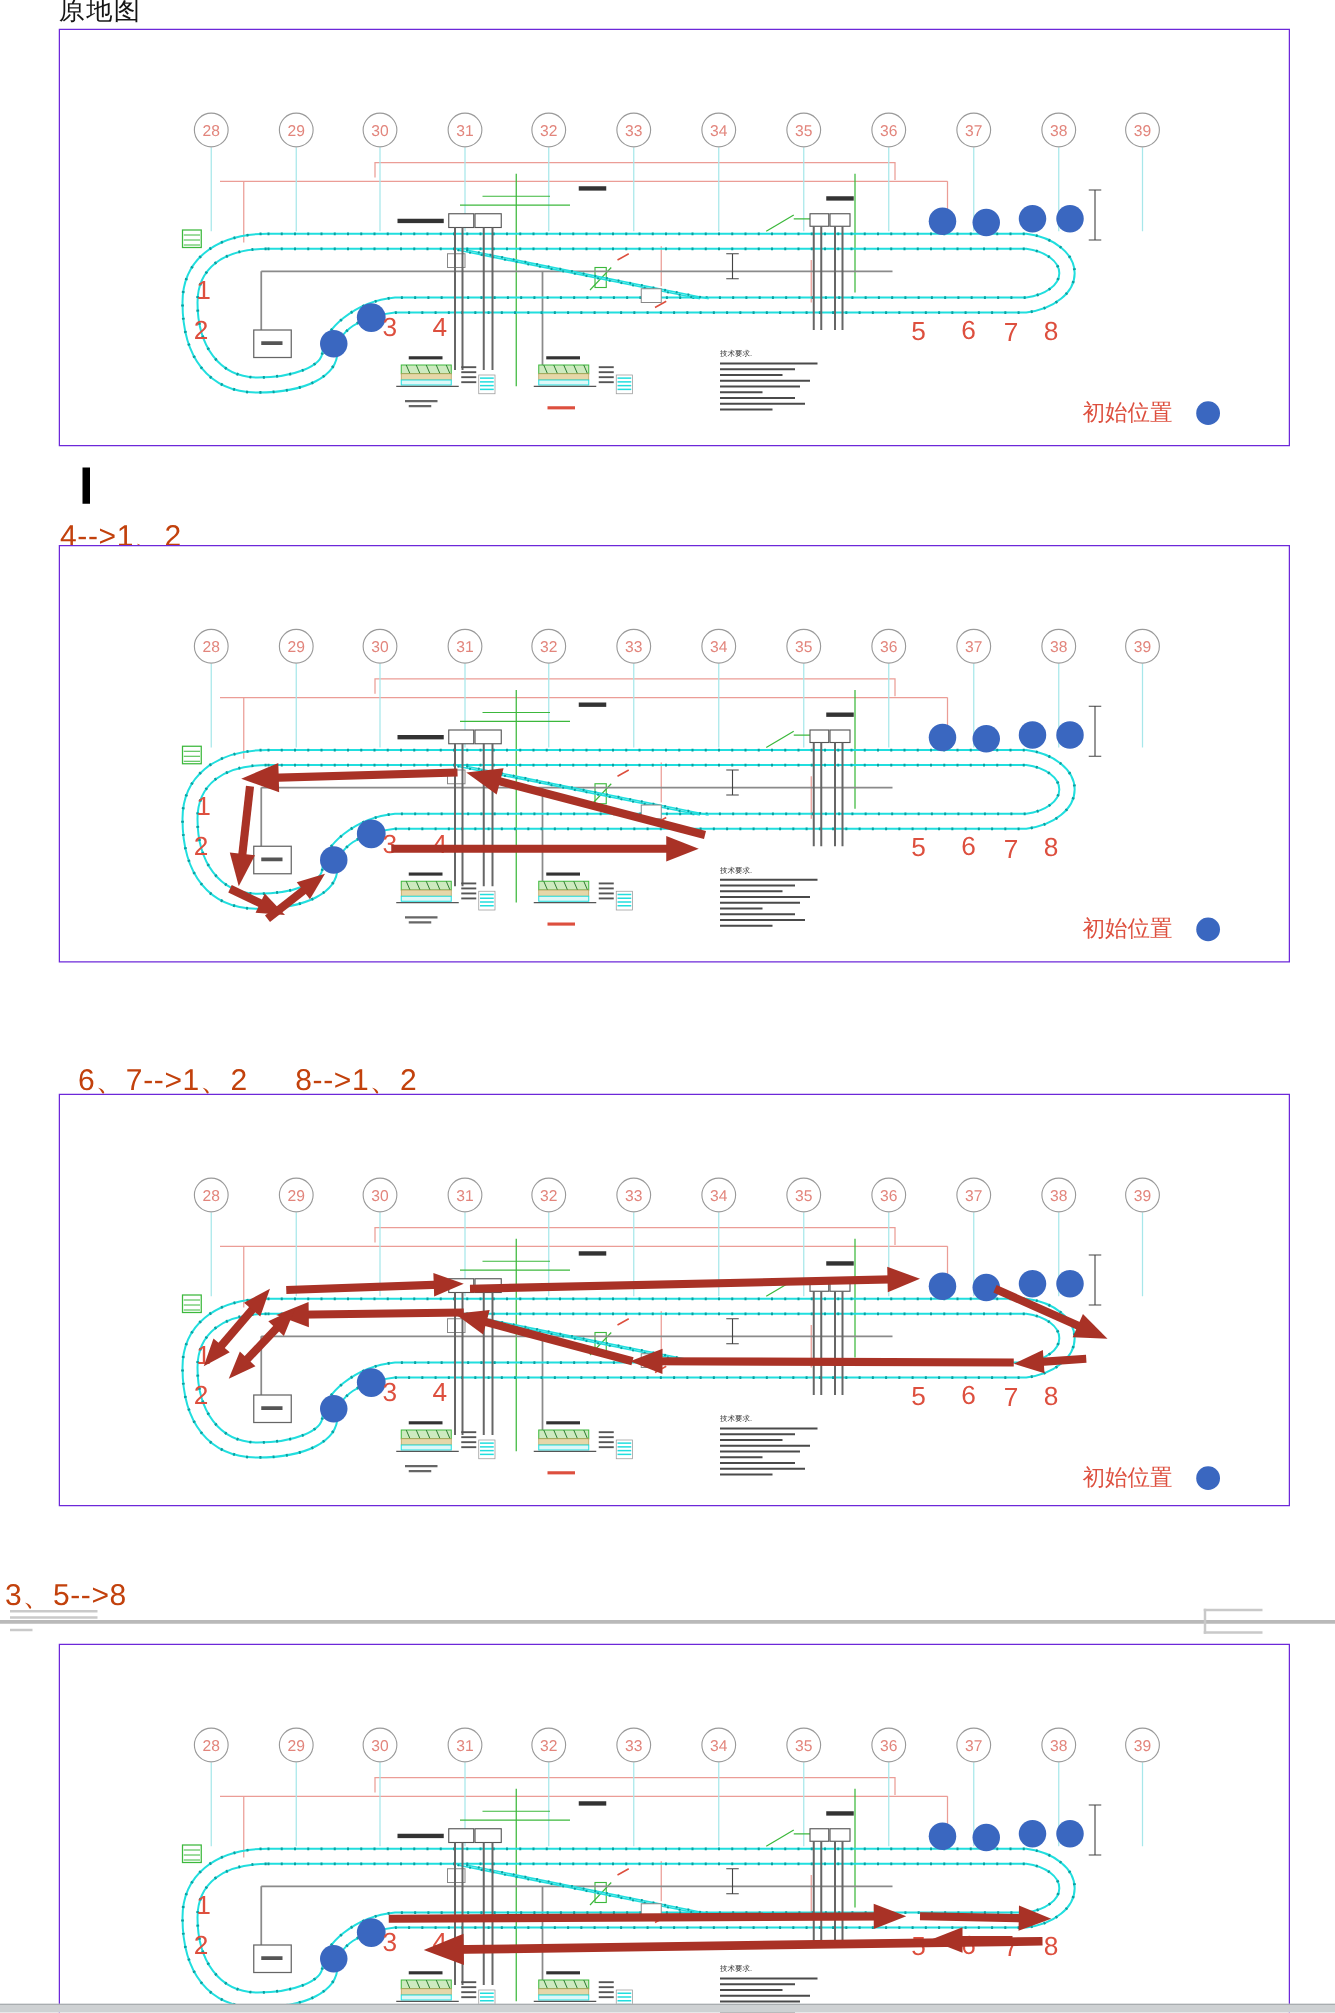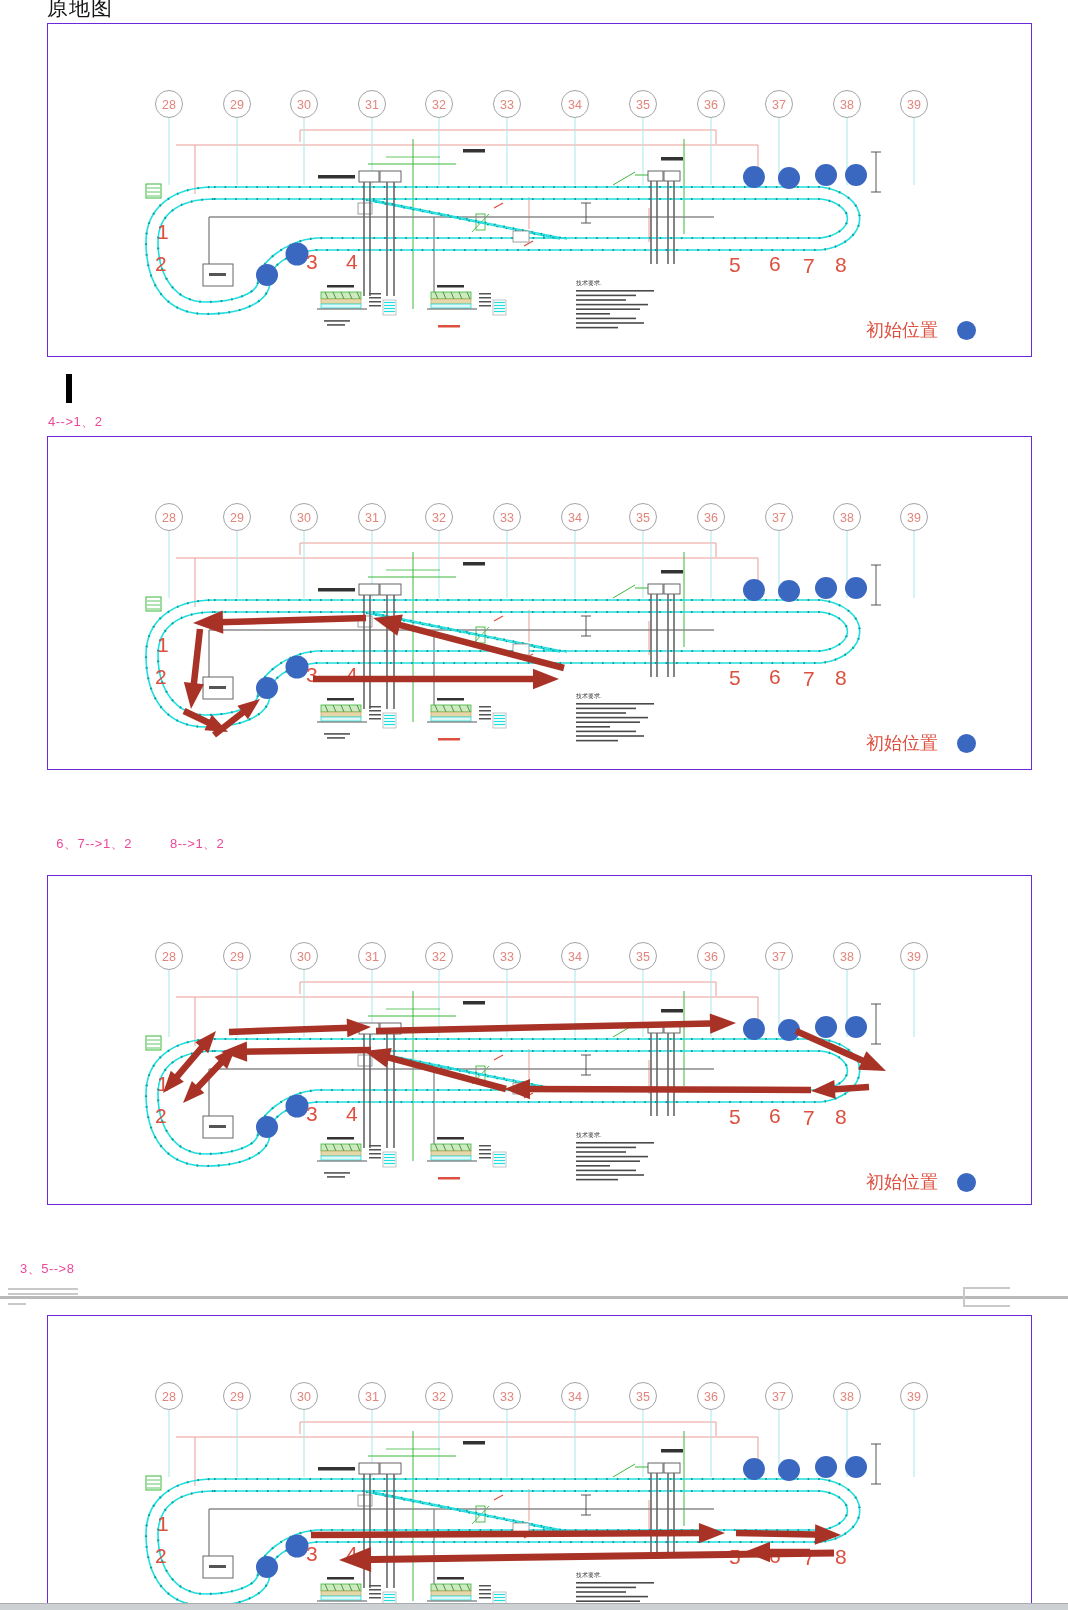--- a/index.html
+++ b/index.html
@@ -5,21 +5,21 @@
   html,body{margin:0;padding:0}
   body{
     width:1068px;height:1610px;position:relative;overflow:hidden;
     background:#ffffff;font-family:"Liberation Sans",sans-serif;
   }
   .doc-title{
     position:absolute;left:47px;top:-6px;font-family:"Liberation Serif",serif;
     font-size:21px;color:#151515;letter-spacing:1px;
   }
   .caption{
-    position:absolute;left:48px;font-size:13px;color:#ec4899;letter-spacing:.5px;
+    position:absolute;left:48px;font-size:24px;color:#c2410c;letter-spacing:.5px;
     white-space:pre;
   }
   .caption .gap{margin-left:38px}
   .text-cursor{
     position:absolute;left:66px;top:374px;width:6px;height:29px;background:#000;
   }
   .panel{
     position:absolute;left:47px;width:985px;background:#fff;
     border:1px solid #6d28d9;box-sizing:border-box;overflow:hidden;padding-left:36px;
   }
@@ -616,21 +616,21 @@
         <polygon points="135,227 143.89086877567132,205.12378340722984 156.35406351640694,216.91930700114034" fill="#a93226"></polygon>
         <polygon points="188,171 166.64593648359306,181.08069299885966 179.10913122432868,192.87621659277016" fill="#a93226"></polygon>
       </g>
     </svg>
   <div class="legend">
     <span class="lbl">初始位置</span>
     <span class="legdot"></span>
   </div>
 </div>
 
-<div class="caption" style="left:20px;top:1260px">3、5--&gt;8</div>
+<div class="caption" style="left:4px;top:1260px">3、5--&gt;8</div>
 
 <div class="pb-l1"></div>
 <div class="pb-l2"></div>
 <div class="pb-l3"></div>
 <div class="pb-full"></div>
 <div class="pb-r-top"></div>
 <div class="pb-r-v"></div>
 <div class="pb-r-bot"></div>
 
 <div class="panel" id="panel-3" style="top:1315px;height:334px">

